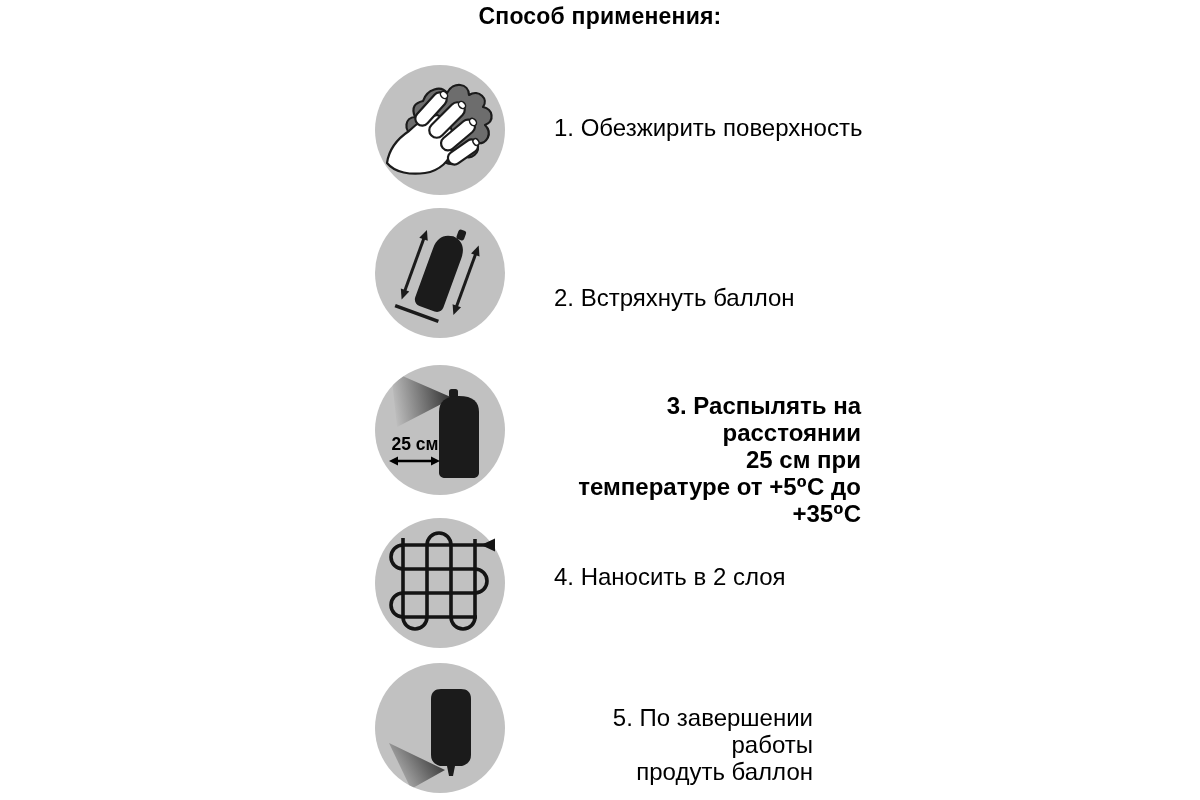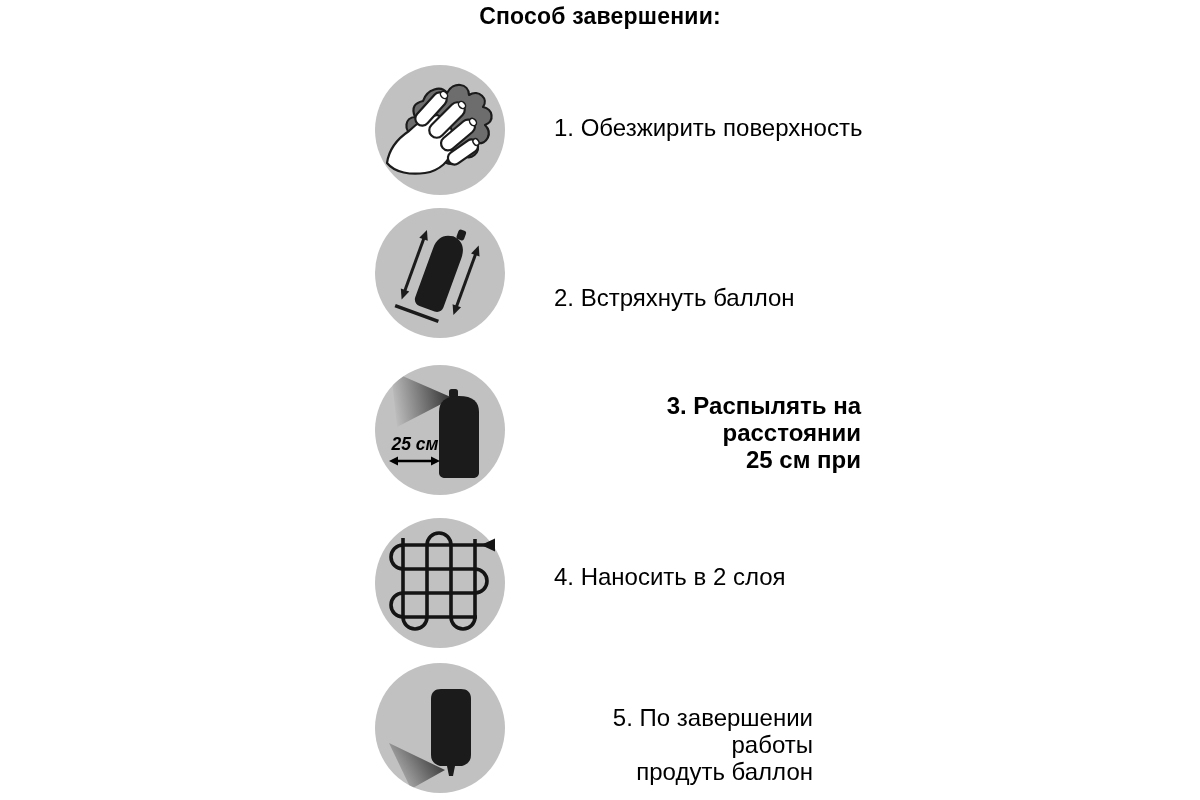--- a/index.html
+++ b/index.html
@@ -5,35 +5,35 @@
   html,body{margin:0;padding:0;}
   body{
     width:1200px;height:800px;position:relative;background:#ffffff;
     font-family:"Liberation Sans","DejaVu Sans",sans-serif;color:#000;
     overflow:hidden;
   }
   .title{
     position:absolute;top:3px;left:0;width:1200px;text-align:center;
     font-size:23px;font-weight:bold;letter-spacing:0.2px;
   }
-  .icon-circle{position:absolute;width:130px;height:130px;left:375px;font-style:italic;}
+  .icon-circle{position:absolute;width:130px;height:130px;left:375px;}
   .icon-circle svg{display:block;}
   .c1{top:65px;} .c2{top:208px;} .c3{top:365px;} .c4{top:518px;} .c5{top:663px;}
   .step-text{position:absolute;font-size:24px;line-height:27px;}
   .t1{left:554px;top:114px;}
   .t2{left:554px;top:247px;margin-top:37px;}
   .t3{left:567px;top:392px;width:294px;text-align:right;font-weight:bold;}
   .t4{left:554px;top:563px;}
   .t5{left:545px;top:704px;width:268px;text-align:right;}
   .step-text span{display:block;}
 </style>
 </head>
 <body>
 
-<div class="title">Способ завершении:</div>
+<div class="title">Способ применения:</div>
 
 <div class="icon-circle c1">
   <svg width="130" height="130" viewBox="0 0 130 130">
     <circle cx="65" cy="65" r="65" fill="#c1c1c1"></circle>
 
     <path d="M48 36 C52 24 66 20 72 28 C78 16 94 18 94 30 C104 24 114 34 108 42
              C118 44 120 56 110 60 C118 68 112 80 102 78 C106 88 96 96 88 90
              C86 100 72 102 68 94 C58 102 44 96 48 86 C38 88 30 78 38 70
              C28 66 30 52 40 52 C36 42 40 38 48 36 Z" fill="#6d6d6d" stroke="#1b1b1b" stroke-width="2.2" stroke-linejoin="round"></path>
 
@@ -108,20 +108,21 @@
     <text x="40" y="85" text-anchor="middle" font-size="17.5" font-weight="bold" fill="#000">25 см</text>
 
     <line x1="20" y1="96" x2="59" y2="96" stroke="#000" stroke-width="2.6"></line>
     <polygon points="14,96 23,91.5 23,100.5" fill="#000"></polygon>
     <polygon points="65,96 56,91.5 56,100.5" fill="#000"></polygon>
   </svg>
 </div>
 <div class="step-text t3">
   <span>3. Распылять на расстоянии</span>
   <span>25 см при</span>
+  <span>температуре от +5⁰С до +35⁰С</span>
 </div>
 
 <div class="icon-circle c4">
   <svg width="130" height="130" viewBox="0 0 130 130">
     <circle cx="65" cy="65" r="65" fill="#c1c1c1"></circle>
     <g fill="none" stroke="#141414" stroke-width="3.6">
 
       <path d="M28 20 L28 99 A12 12 0 0 0 52 99 L52 27 A12 12 0 0 1 76 27
                L76 99 A12 12 0 0 0 100 99 L100 21"></path>
 

